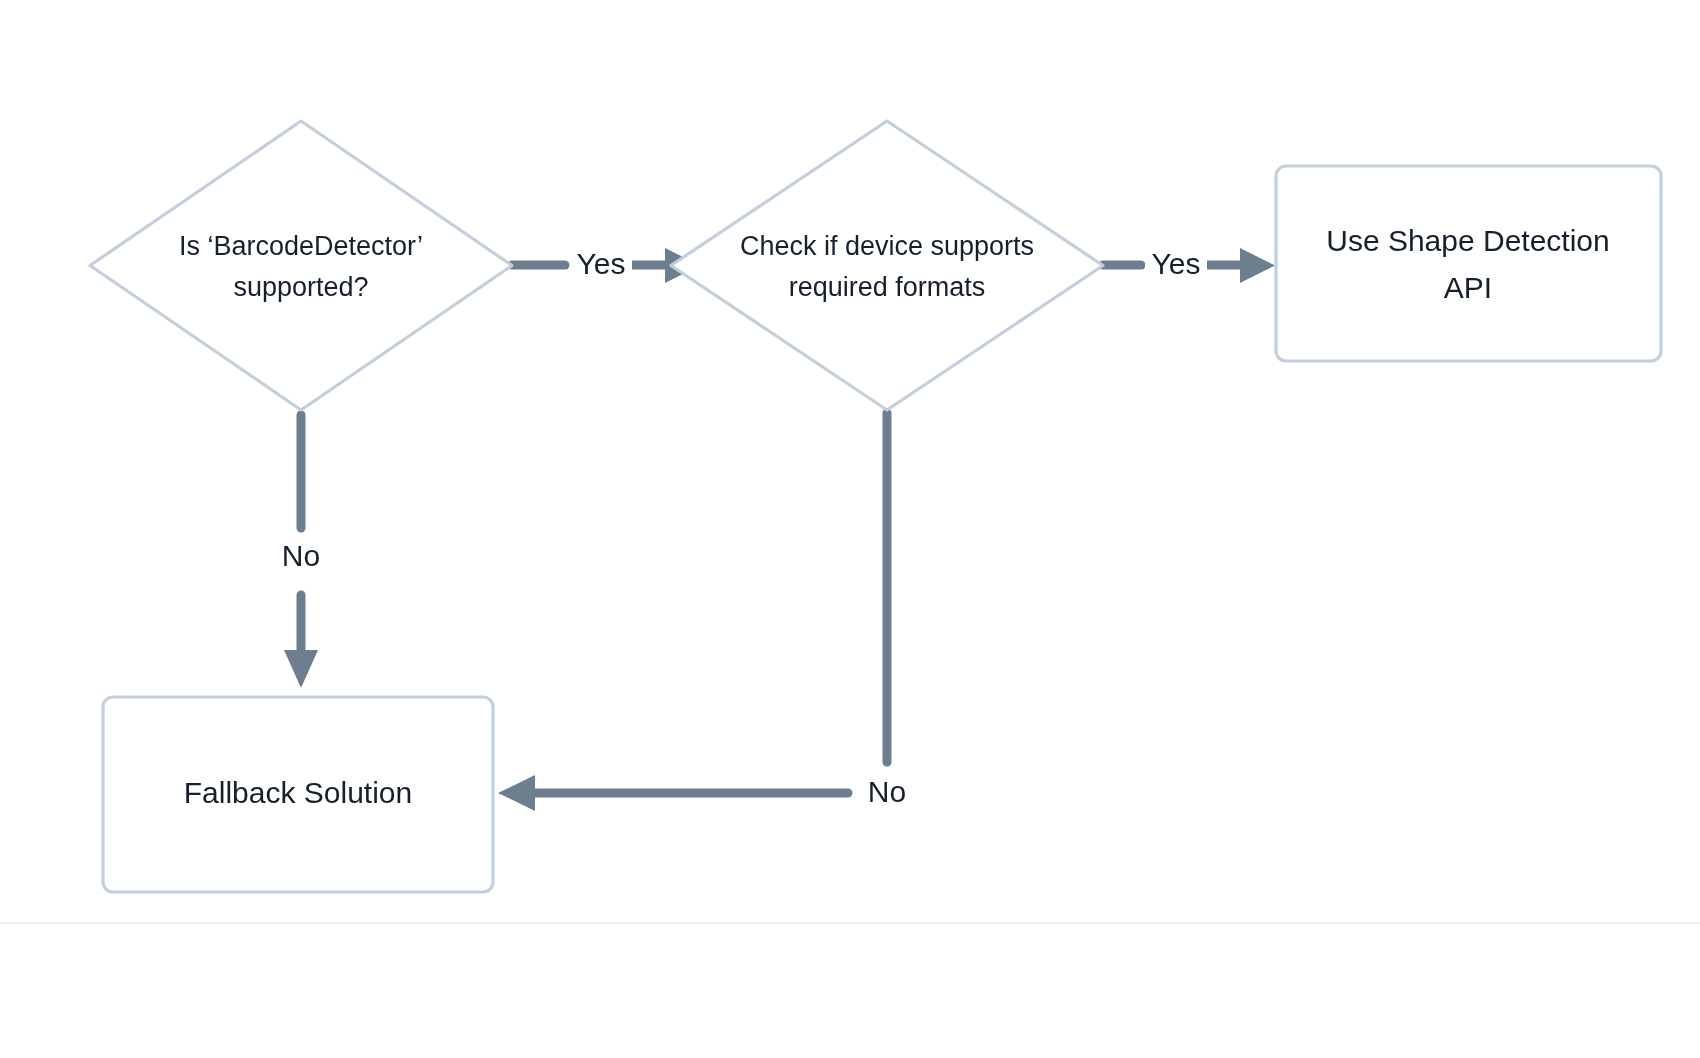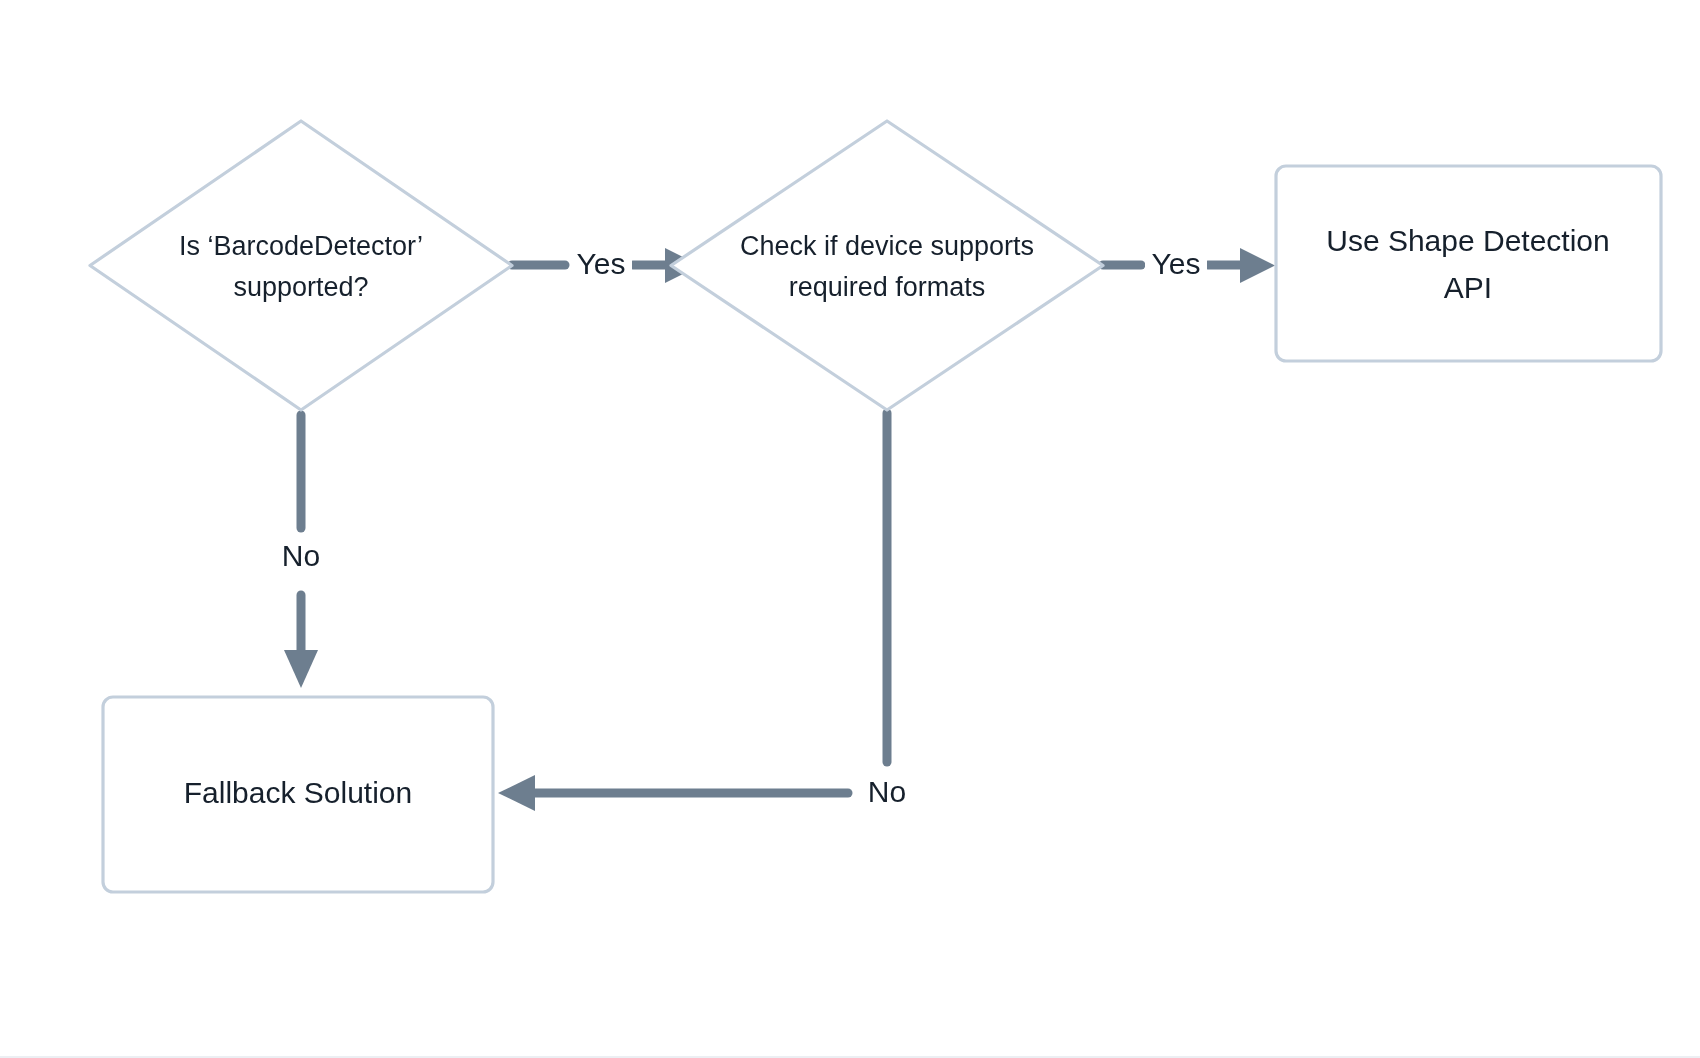--- a/index.html
+++ b/index.html
@@ -8,21 +8,21 @@
     padding: 0;
     background: #ffffff;
   }
   body {
     font-family: "Liberation Sans", "DejaVu Sans", sans-serif;
     -webkit-font-smoothing: antialiased;
   }
   #canvas {
     position: relative;
     width: 1700px;
-    height: 1058px;
+    height: 924px;
     background: #ffffff;
     overflow: hidden;
     border-bottom: 2px solid #eceff3;
     box-sizing: border-box;
   }
   #diagram-svg {
     position: absolute;
     left: 0;
     top: 0;
     width: 1700px;

